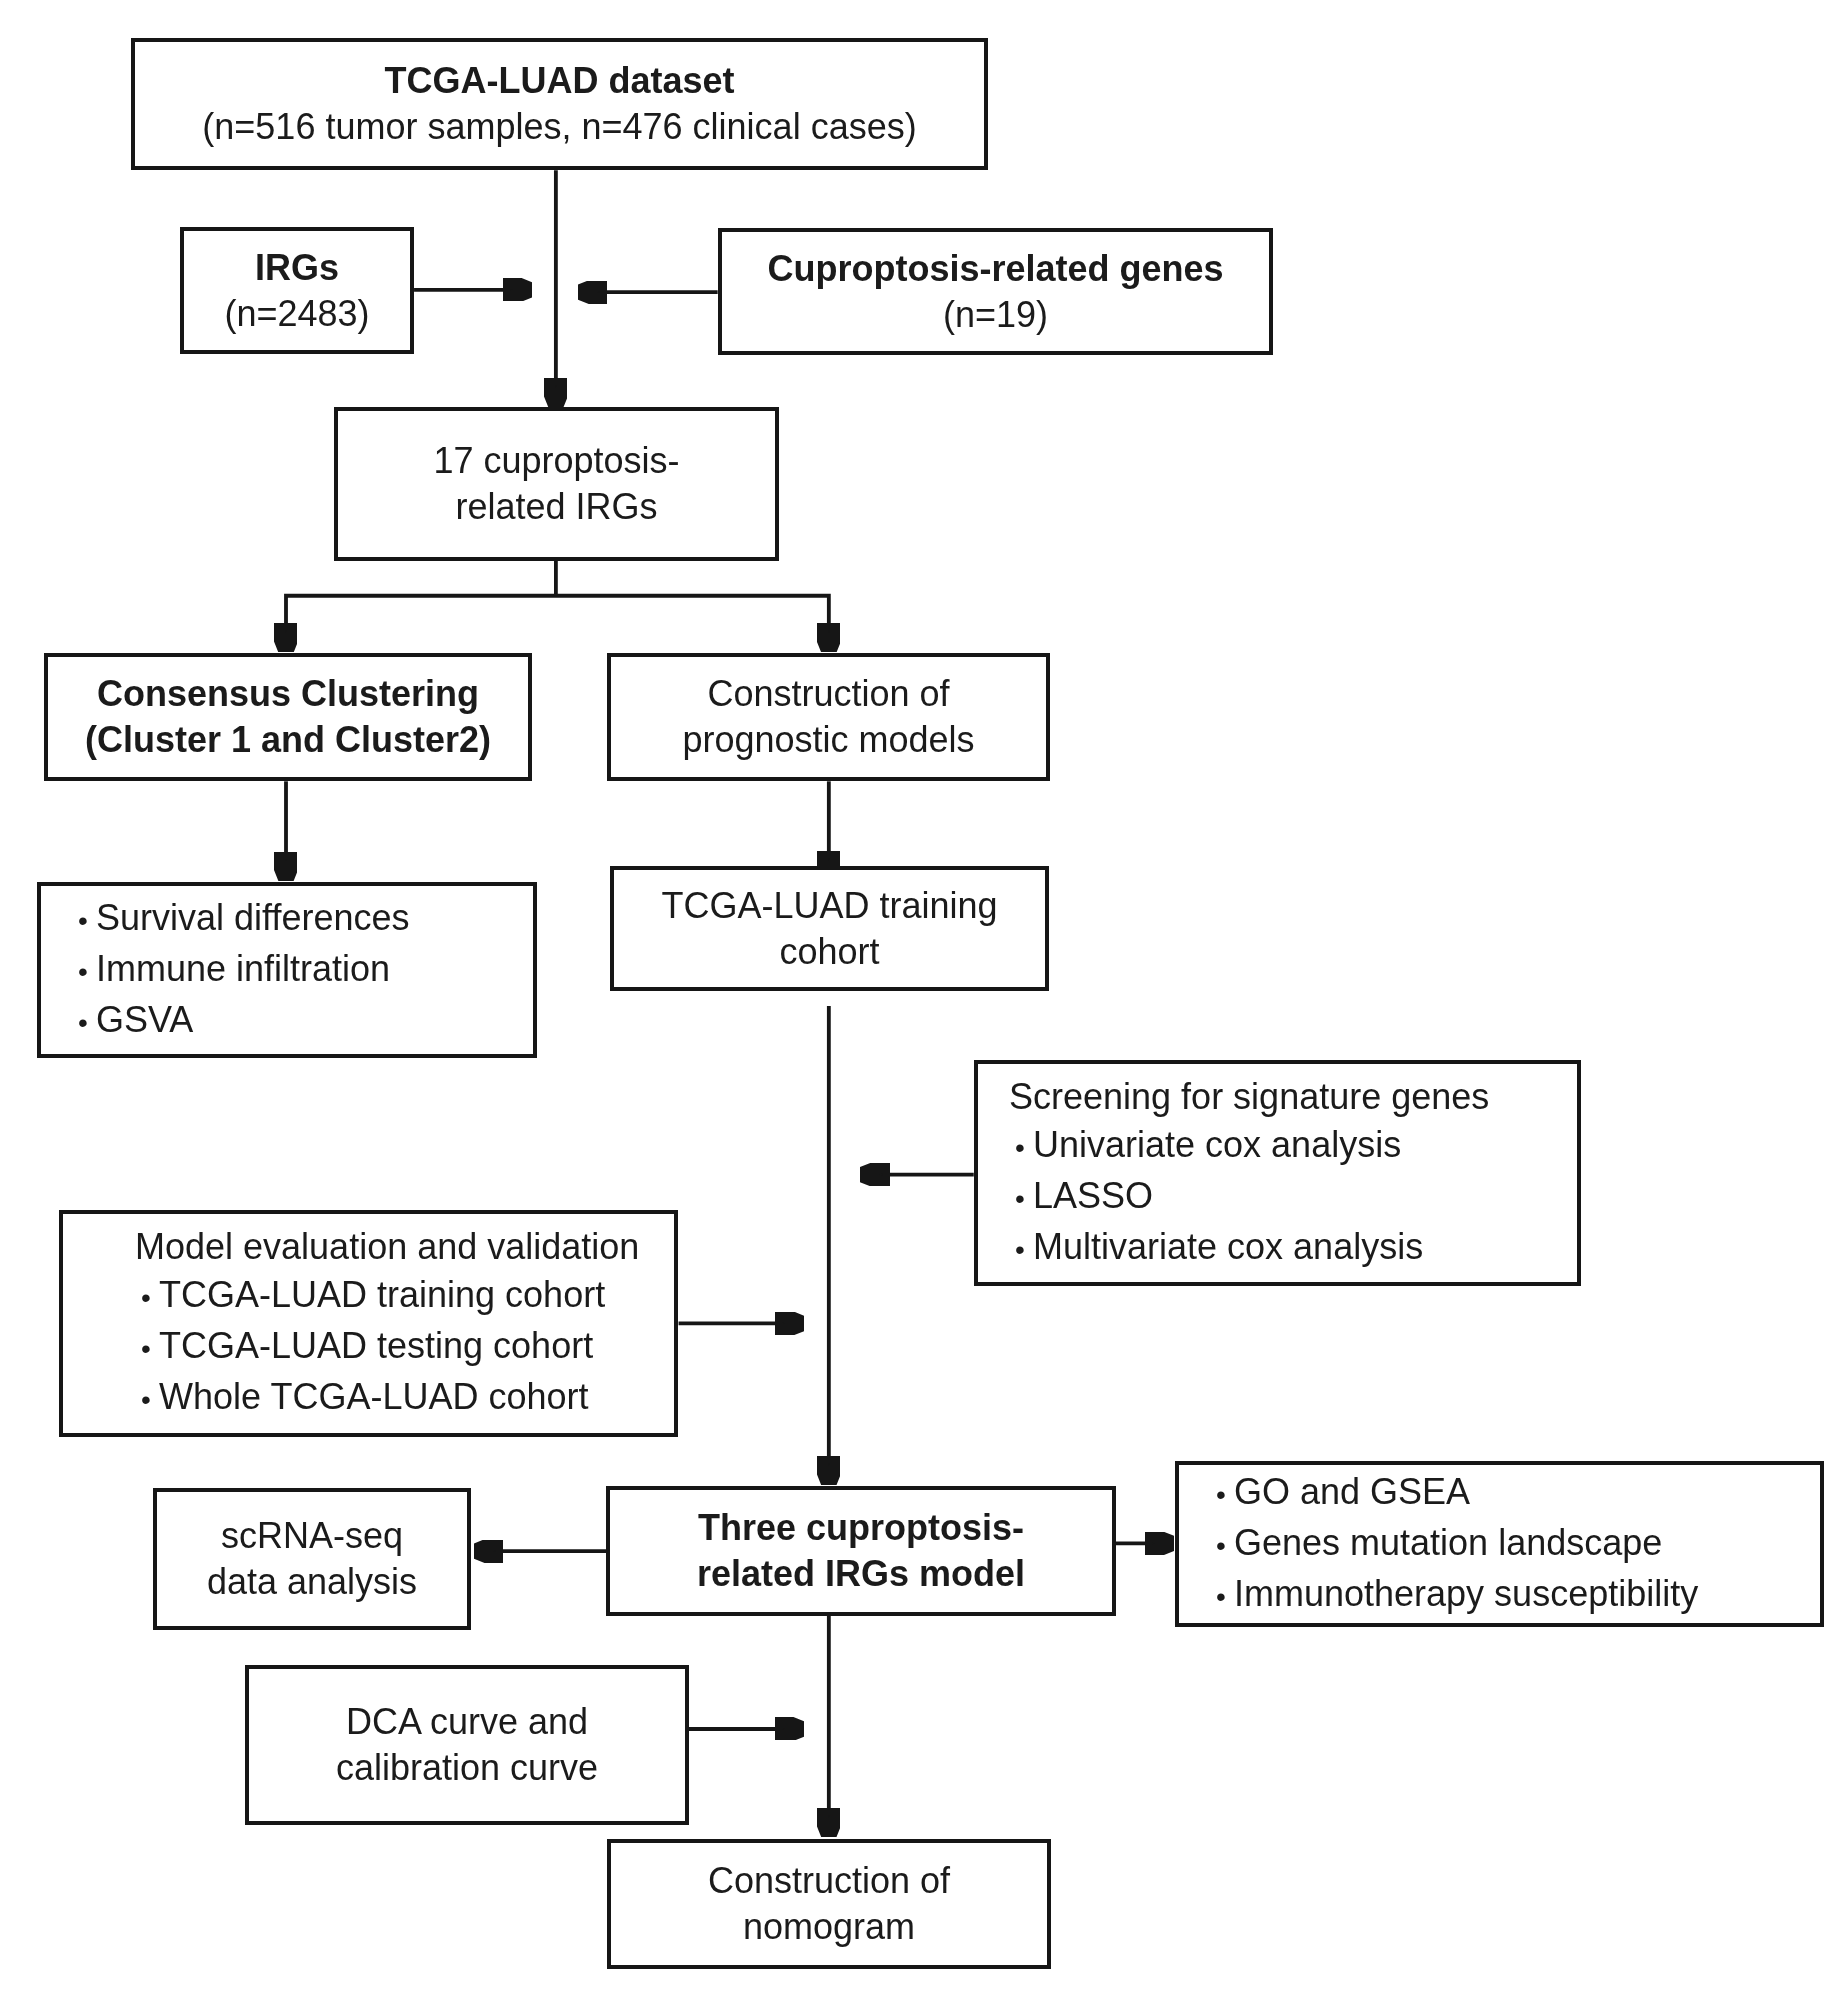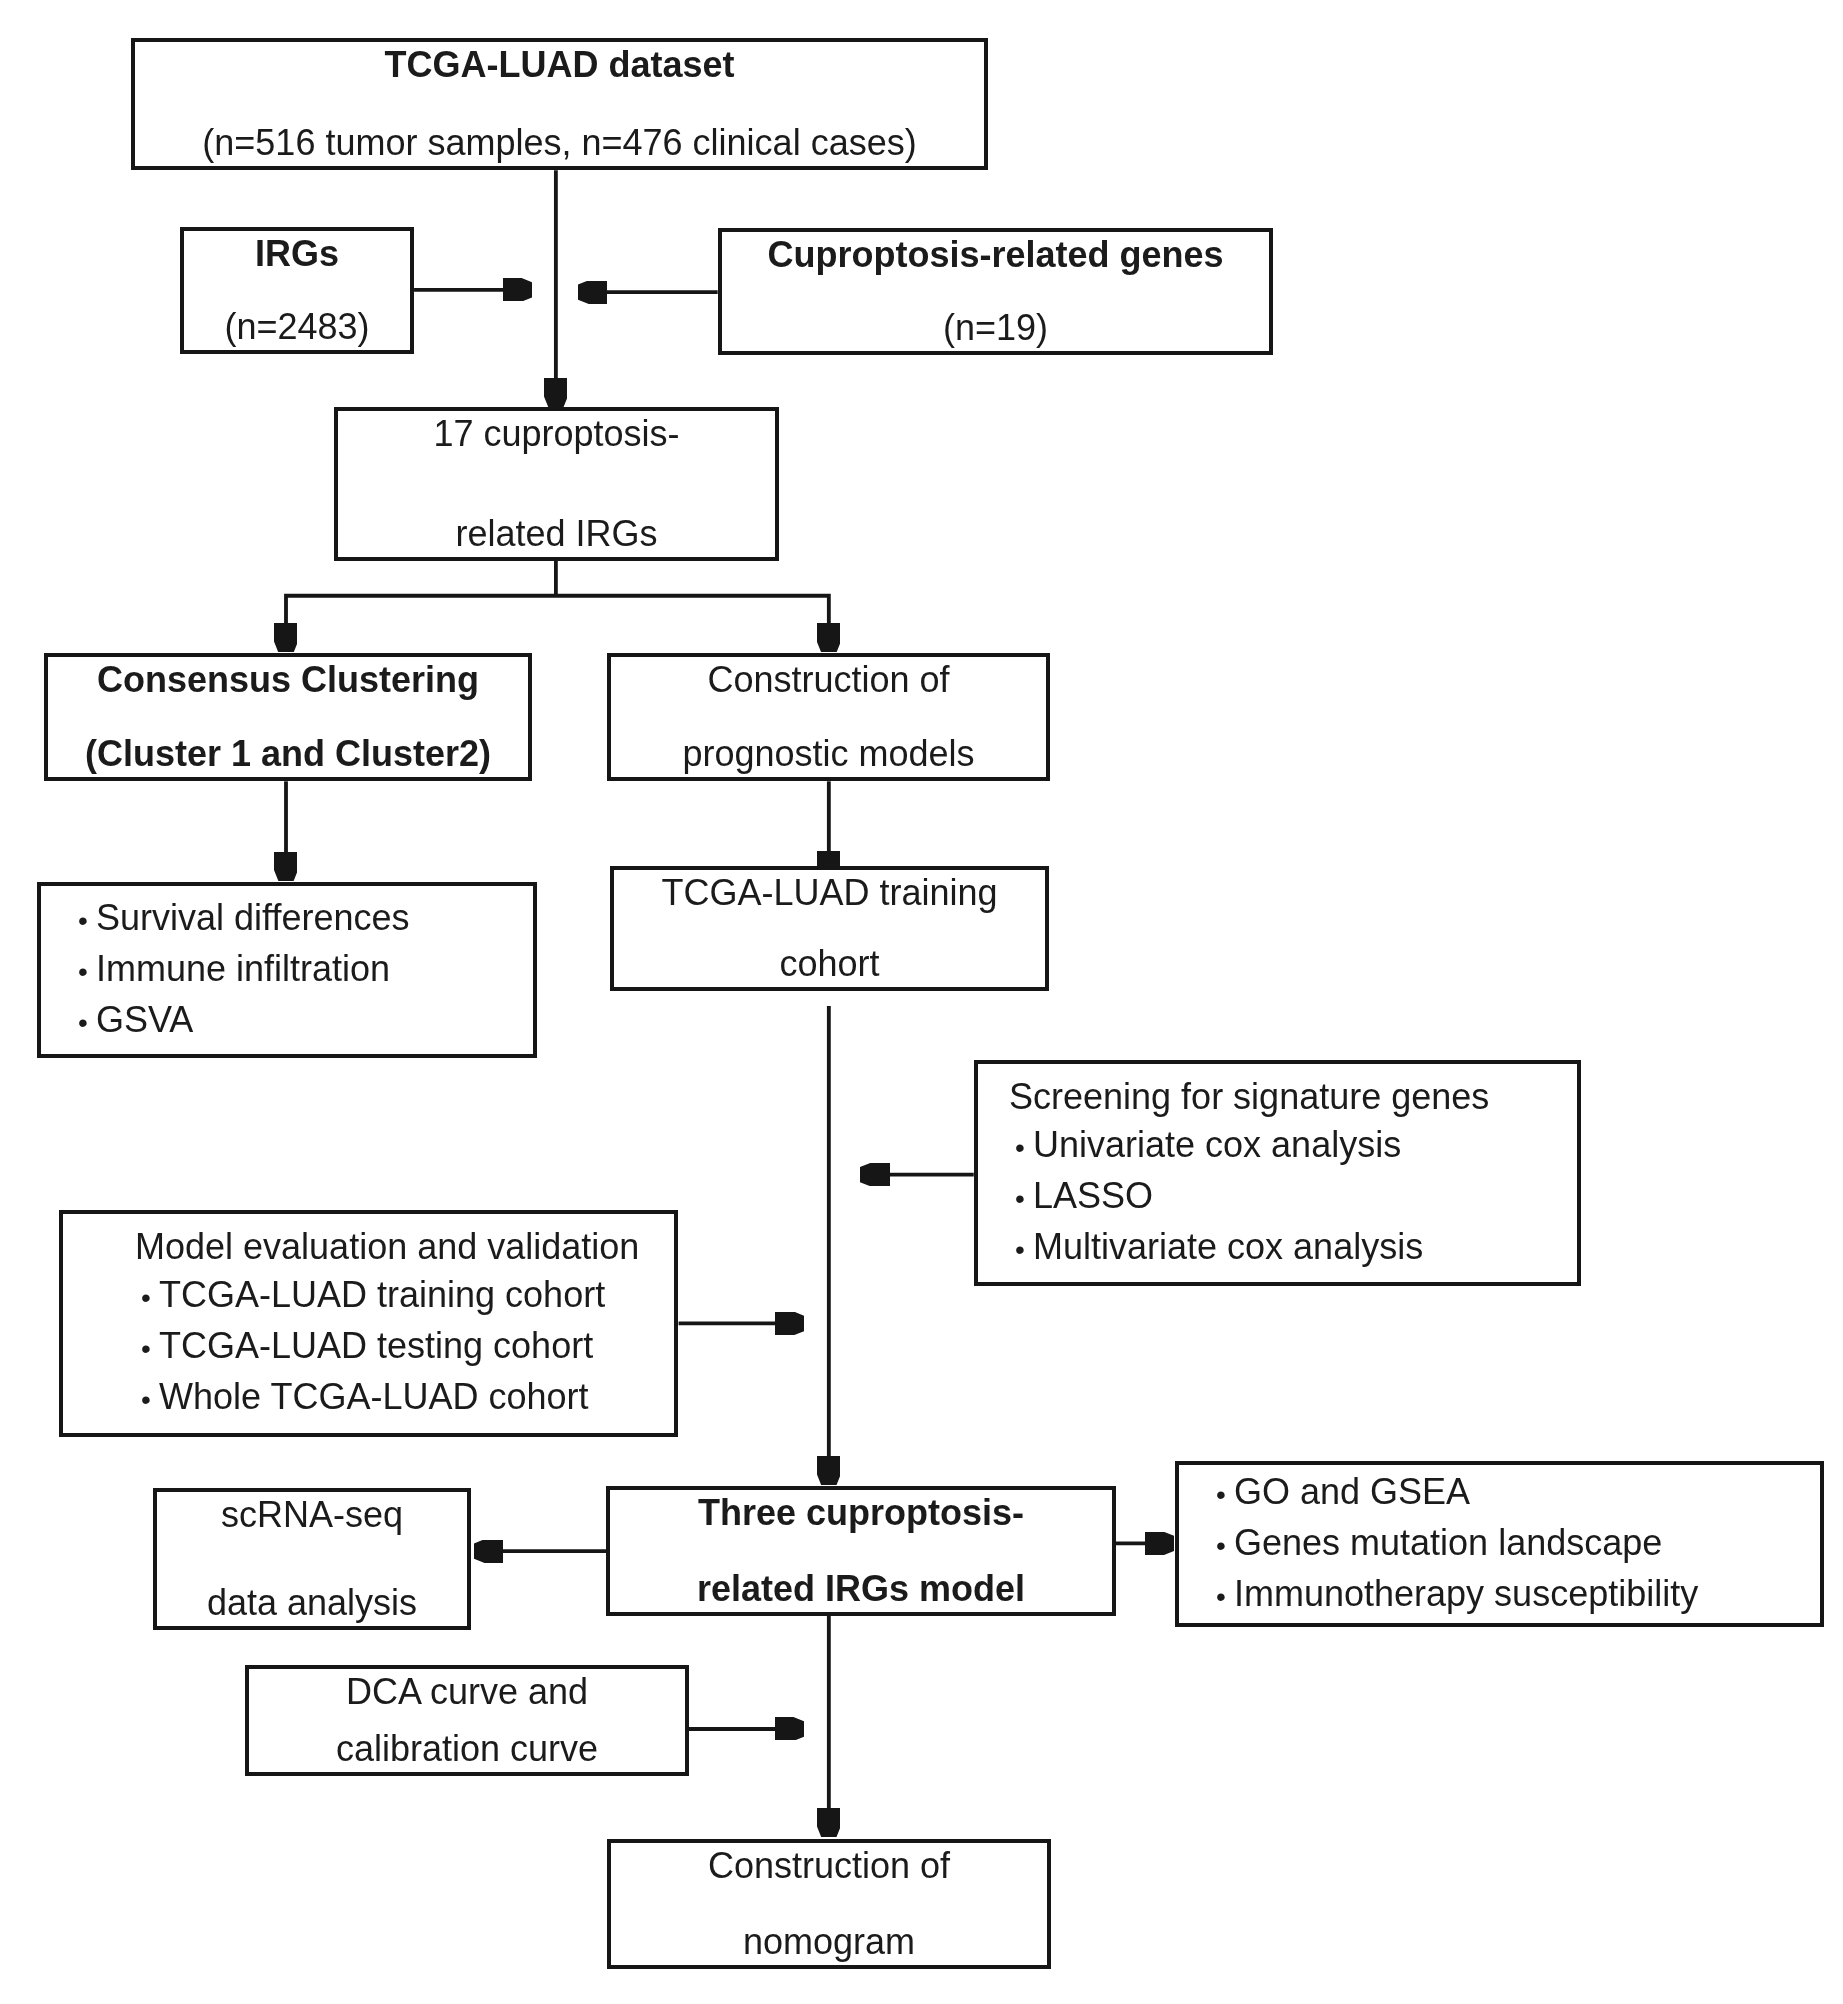--- a/index.html
+++ b/index.html
@@ -18,21 +18,21 @@
   svg.connectors path { stroke:#161616; stroke-width:5; fill:none; }
   .node {
     position:absolute;
     box-sizing:border-box;
     border:4.6px solid #161616;
     background:#ffffff;
     z-index:1;
   }
   .center-node {
     display:flex; flex-direction:column;
-    justify-content:space-between; align-items:center;
+    justify-content:center; align-items:center;
     text-align:center;
   }
   .tline { font-size:36px; line-height:46px; white-space:nowrap; }
   .bold  { font-weight:bold; }
   .list-node {
     display:flex; flex-direction:column; justify-content:center;
     text-align:left;
   }
   .list-node .header {
     font-size:36px; line-height:48px; padding-left:31px; white-space:nowrap;
@@ -182,21 +182,21 @@
         <span class="dot">•</span>
         <span>Genes mutation landscape</span>
       </li>
       <li>
         <span class="dot">•</span>
         <span>Immunotherapy susceptibility</span>
       </li>
     </ul>
   </div>
 
-  <div class="node center-node" style="left:245px; top:1665px; width:444px; height:111px;">
+  <div class="node center-node" style="left:245px; top:1665px; width:444px; height:160px;">
     <div class="tline">DCA curve and</div>
     <div class="tline">calibration curve</div>
   </div>
 
   <div class="node center-node" style="left:607px; top:1839px; width:444px; height:130px;">
     <div class="tline">Construction of</div>
     <div class="tline">nomogram</div>
   </div>
 
 </div>

